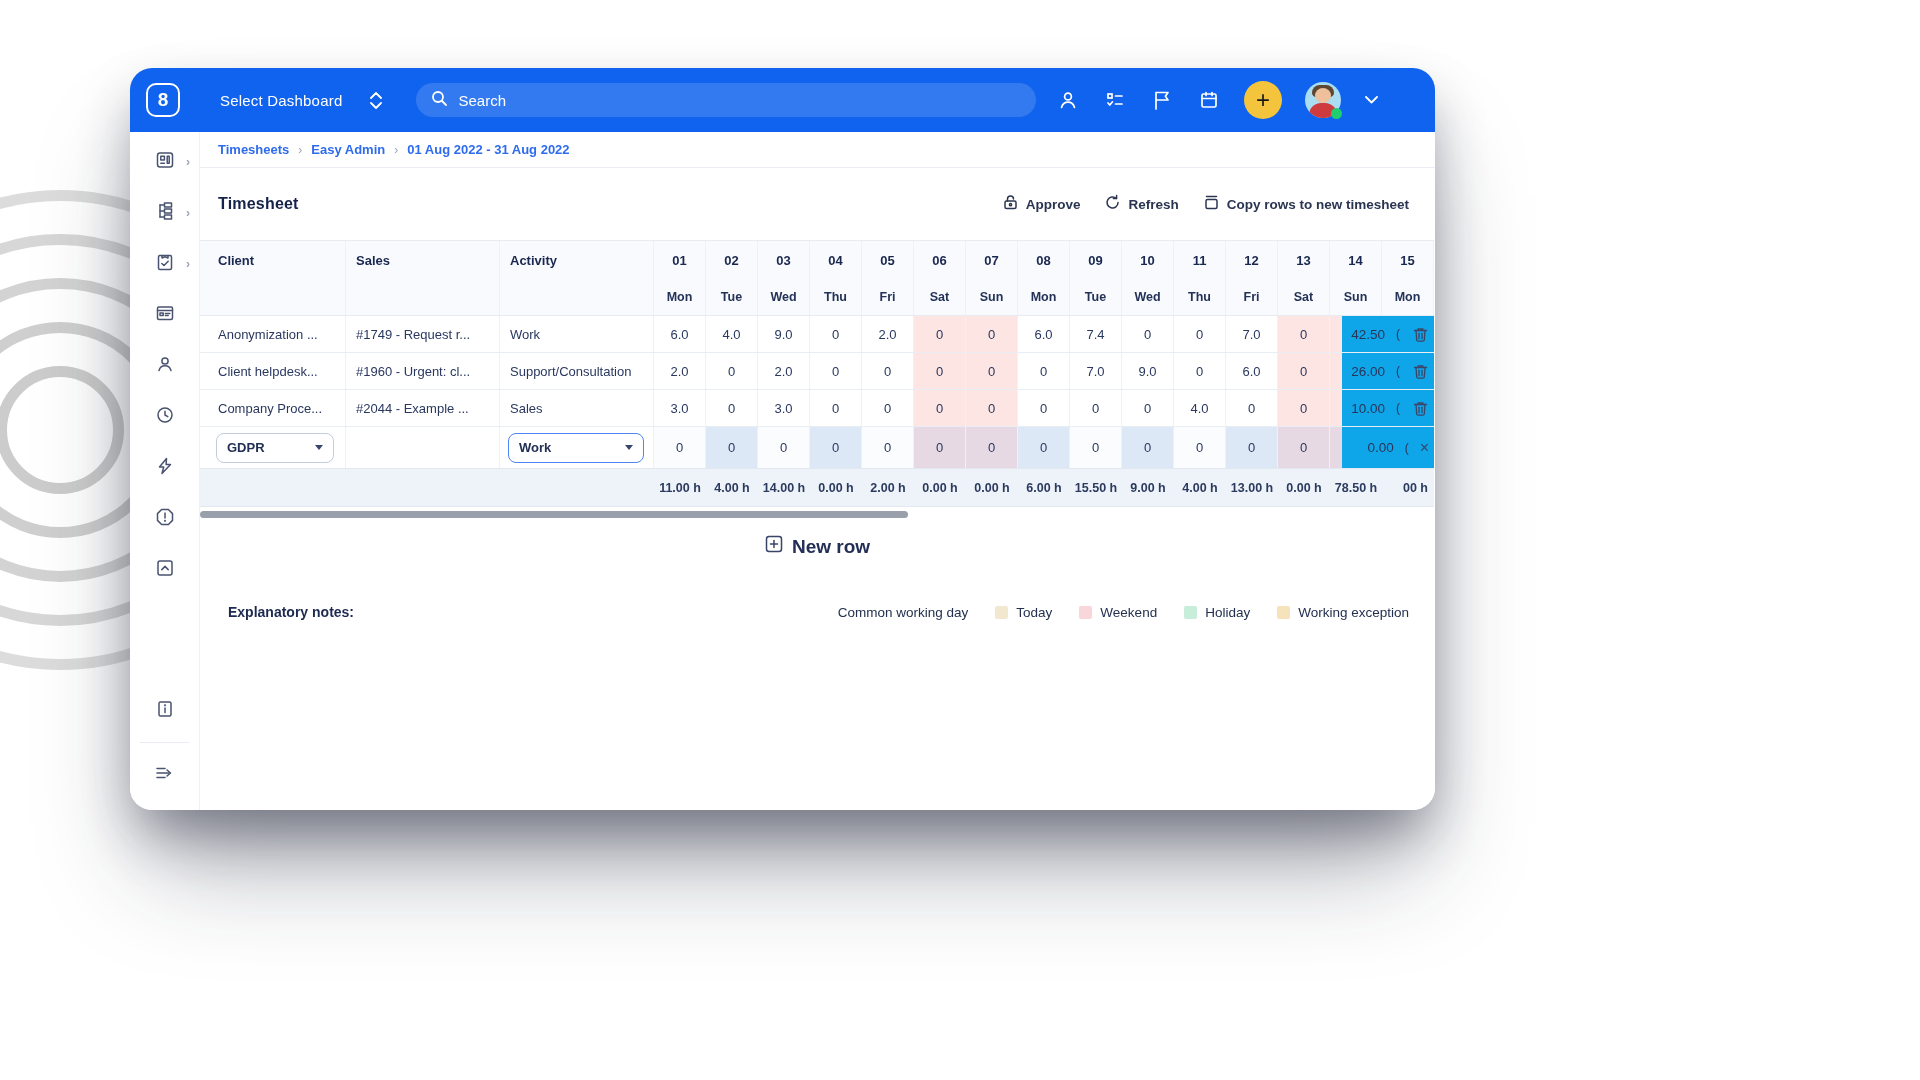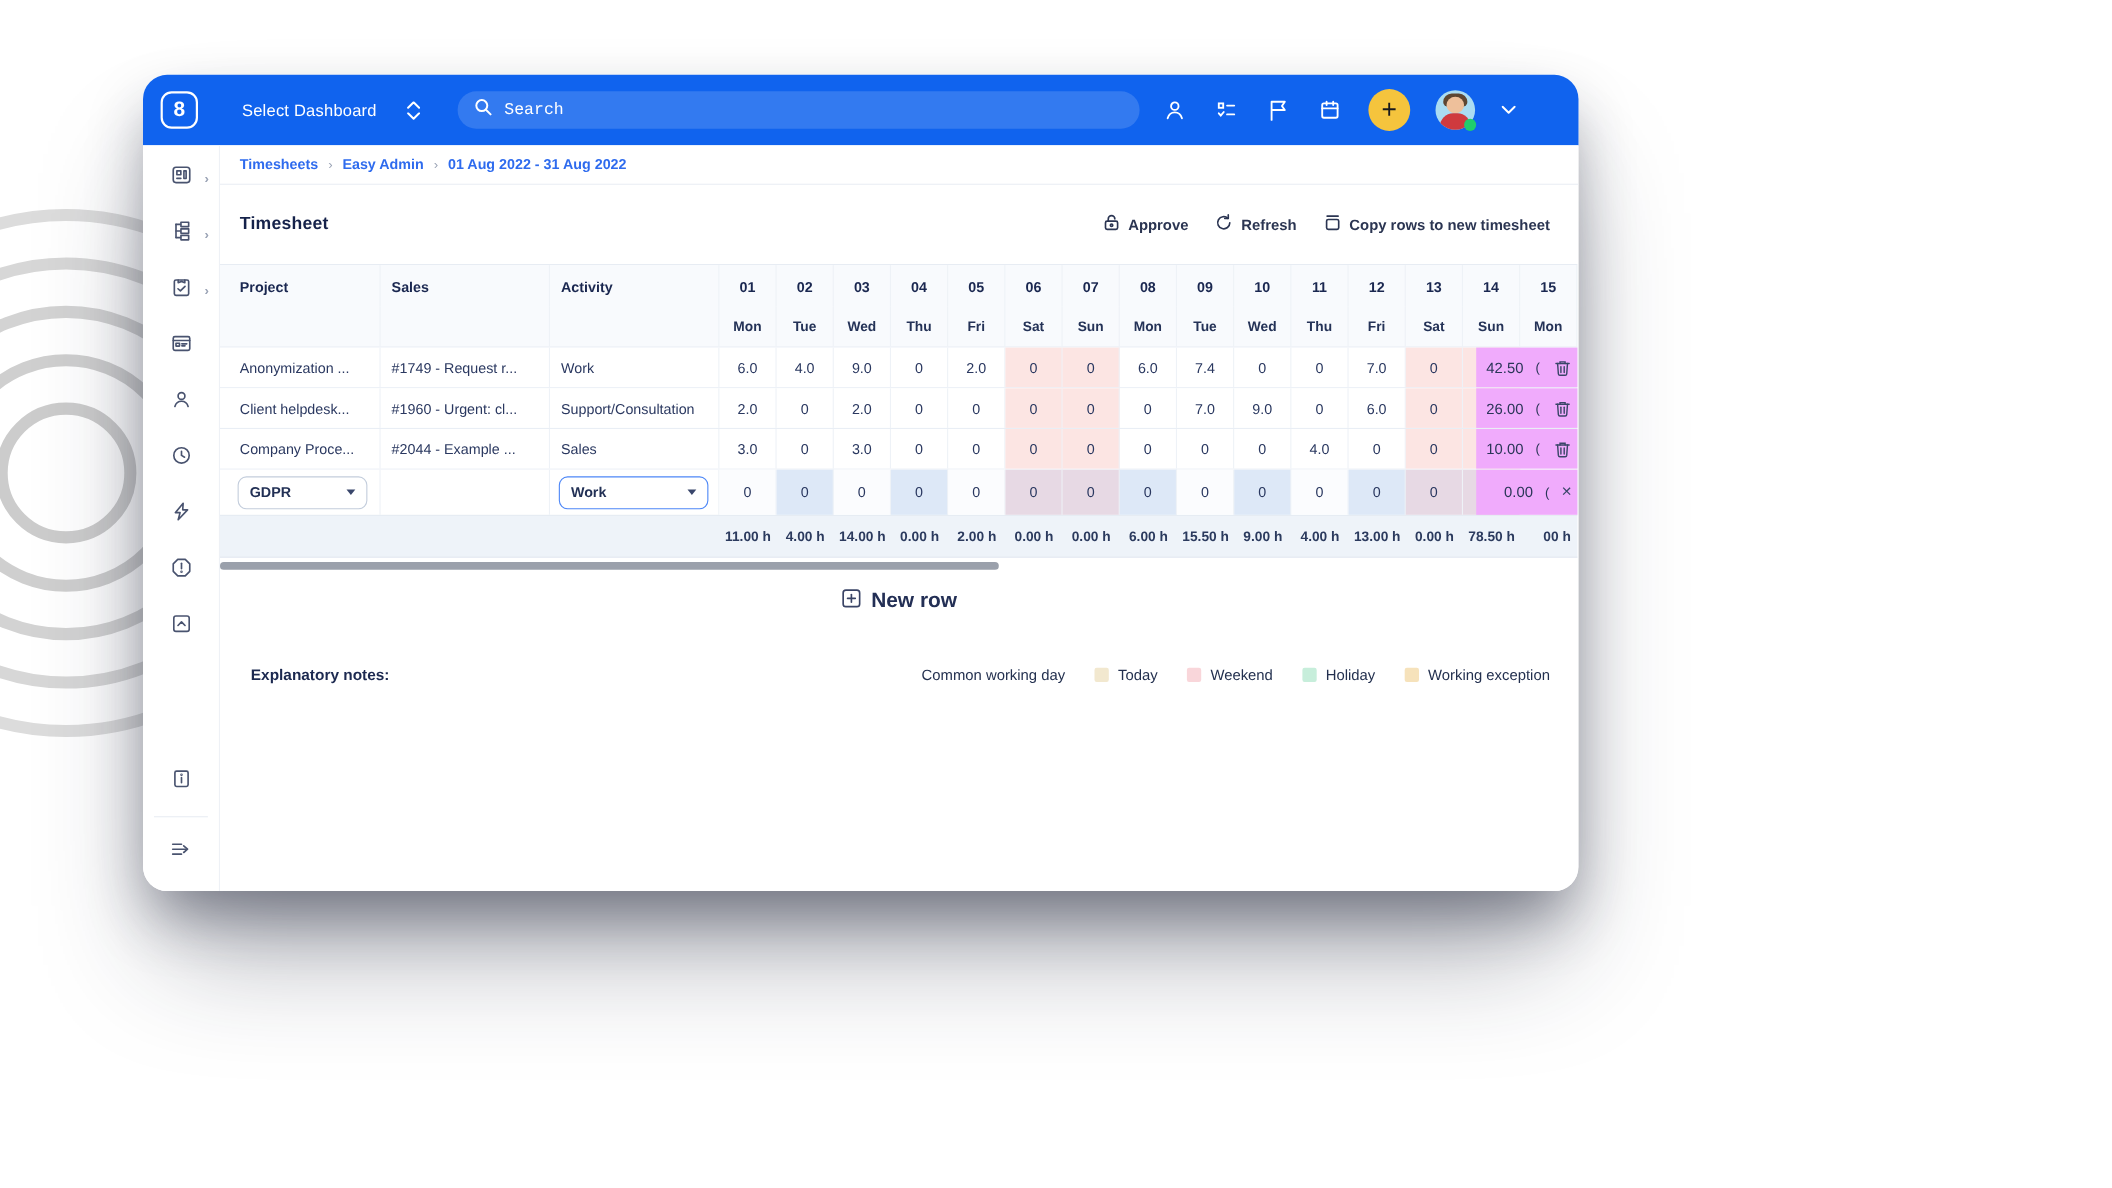--- a/index.html
+++ b/index.html
@@ -18,21 +18,21 @@
   .topbar { height:64px; background:#1063ee; border-radius:22px 22px 0 0;
     display:flex; align-items:center; padding:0 16px; color:#fff; }
   .logo { width:34px; height:34px; border:2.5px solid #fff; border-radius:10px;
     display:flex; align-items:center; justify-content:center;
     font-size:19px; font-weight:700; color:#fff; }
   .dash-label { margin-left:40px; font-size:15px; letter-spacing:.2px; }
   .dash-chevrons { margin-left:28px; display:flex; flex-direction:column; gap:3px; }
   .searchpill { margin-left:34px; width:620px; height:34px; border-radius:17px;
     background:rgba(255,255,255,.15); display:flex; align-items:center; padding:0 15px; gap:10px; }
   .searchpill input { background:transparent; border:none; outline:none; color:#fff;
-    font-size:15px; width:100%; font-family:Liberation Mono, monospace; }
+    font-size:15px; width:100%; font-family:Liberation Sans, sans-serif; }
   .searchpill input::placeholder { color:#fff; opacity:1; }
   .tb-right { margin-left:auto; display:flex; align-items:center; gap:23px; }
   .tb-icon { width:24px; height:24px; display:flex; align-items:center; justify-content:center; cursor:pointer; }
   .plusbtn { width:38px; height:38px; border-radius:50%; background:#f5c43d; color:#17181c;
     display:flex; align-items:center; justify-content:center; font-size:24px; font-weight:400; cursor:pointer; }
   .avatar { width:36px; height:36px; border-radius:50%; background:#aadcf2; position:relative; overflow:visible; cursor:pointer; }
   .avatar .mask { position:absolute; inset:0; border-radius:50%; overflow:hidden; }
   .avatar .hair { position:absolute; left:7px; top:3px; width:22px; height:12px; border-radius:11px 11px 6px 6px; background:#5d4632; }
   .avatar .face { position:absolute; left:10px; top:6px; width:16px; height:15px; border-radius:50%; background:#eec09b; }
   .avatar .shirt { position:absolute; left:4px; top:21px; width:28px; height:16px; border-radius:12px 12px 0 0; background:#cf3a3e; }
@@ -80,21 +80,21 @@
   .thead2 { height:37px; background:#f8fafd; font-weight:700; color:#243257; font-size:12.5px;
     border-bottom:1px solid #e7ecf3; }
   .rowdata { height:37px; background:#fff; border-bottom:1px solid #e9eef5; color:#2a3860; }
   .rowdata .c-day { font-weight:400; color:#2a3860; }
   .row-new { height:42px; border-bottom:1px solid #e3e9f1; }
   .wk { background:#fce5e3; }
   .t-blue { background:#dde8f7; }
   .t-purple { background:#e7d9e4; }
   .t-white { background:#fbfcfe; }
 
-  .row-tail { position:absolute; right:0; top:0; bottom:0; width:92px; background:#f0abfc;
+  .row-tail { position:absolute; right:0; top:0; bottom:0; width:92px; background:#0ea5e9;
     display:flex; align-items:center; justify-content:flex-end; gap:11px; padding-right:5px; }
   .row-total { font-weight:400; color:#2a3658; font-size:13.5px; }
   .paren { color:#2a3658; font-size:12px; }
   .del-btn { width:18px; height:18px; display:flex; align-items:center; justify-content:center; cursor:pointer; }
   .x-btn { font-size:16px; color:#3a4668; cursor:pointer; line-height:1; }
 
   .tfoot { height:38px; background:#eef3f9; color:#2b3a5e; font-size:12.5px; font-weight:700;
     border-bottom:1px solid #e3e9f1; }
   .f-left { width:454px; }
   .f-grand { width:52px; display:flex; align-items:center; justify-content:center; }
@@ -343,21 +343,21 @@
                   <rect x="3" y="5.5" width="11" height="9" rx="1.5"></rect>
                 </svg>
             </span>
             <span>Copy rows to new timesheet</span>
           </span>
         </div>
       </div>
 
       <div class="tablewrap" id="ttable">
           <div class="tr thead1">
-            <div class="cell c-proj">Project</div>
+            <div class="cell c-proj">Client</div>
             <div class="cell c-task">Sales</div>
             <div class="cell c-act">Activity</div>
             <div class="cell c-day">01</div>
             <div class="cell c-day">02</div>
             <div class="cell c-day">03</div>
             <div class="cell c-day">04</div>
             <div class="cell c-day">05</div>
             <div class="cell c-day">06</div>
             <div class="cell c-day">07</div>
             <div class="cell c-day">08</div>

